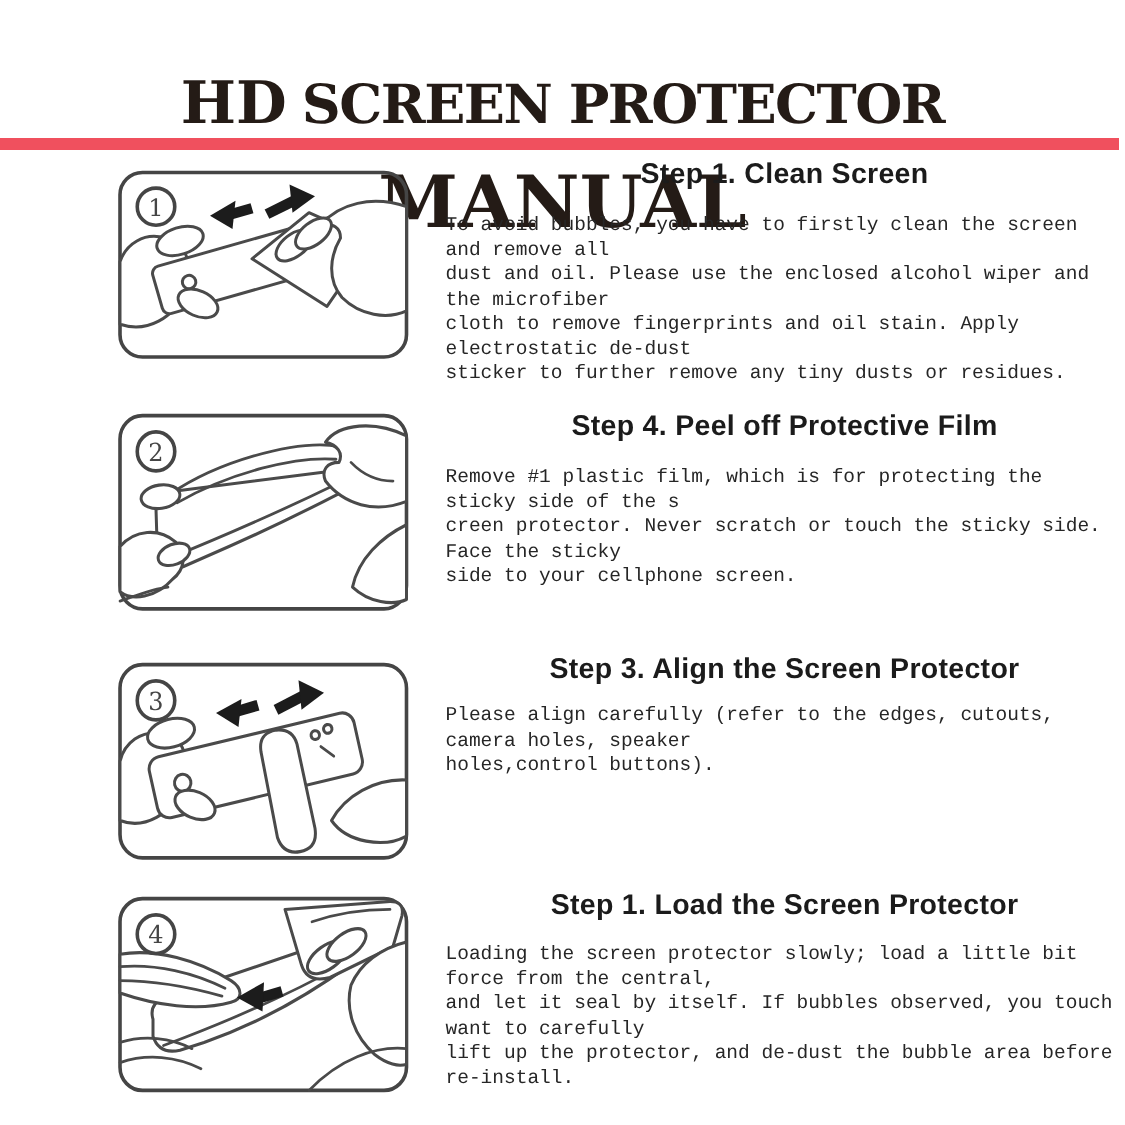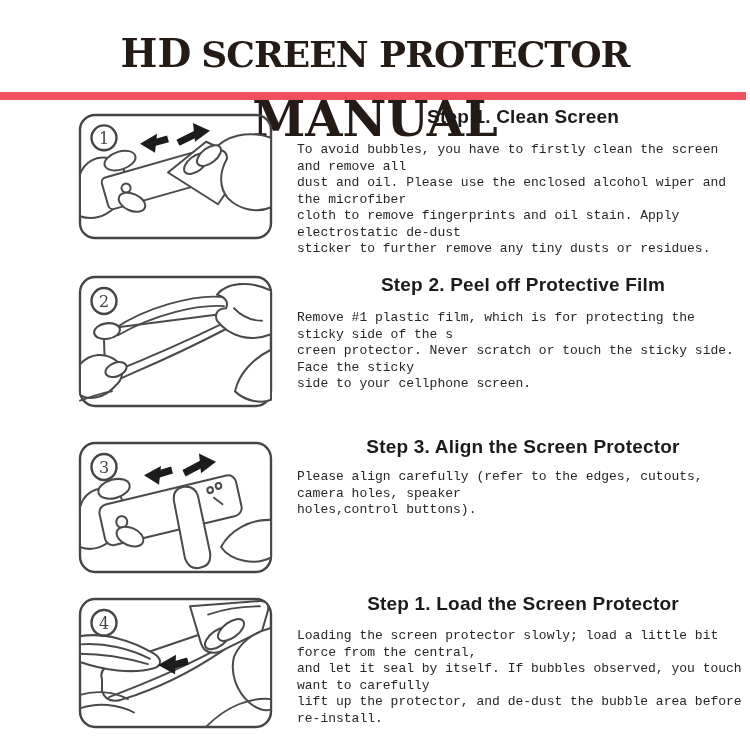--- a/index.html
+++ b/index.html
@@ -2,21 +2,21 @@
 <html><head>
 <meta charset="utf-8">
 <style>
   html,body{margin:0;padding:0;}
   body{
     width:750px;height:750px;background:#ffffff;position:relative;overflow:hidden;
     font-family:"Liberation Sans",sans-serif;
   }
   
   .title{
-    position:absolute;top:8px;left:0;width:750px;text-align:center;
+    position:absolute;top:24px;left:0;width:750px;text-align:center;
     color:#241b16;font-family:"DejaVu Serif",serif;font-weight:700;
   }
   .title-l1{font-size:36px;line-height:42px;letter-spacing:-1px;white-space:nowrap;}
   .t-hd{font-size:39px;letter-spacing:0;}
   .t-rest{margin-left:10px;}
   .title-l2{font-size:48px;line-height:40px;letter-spacing:0;}
   .divider{position:absolute;top:92px;left:0;width:746px;height:8px;background:#f0505e;}
   
   .fig{position:absolute;left:78px;width:195px;margin:0;}
   .fig svg{display:block;width:100%;height:100%;}
@@ -99,21 +99,21 @@
         <path class="art" d="M193 15 C172 5 148 7 139 19 C147 21 151 26 148 32 C140 32 136 37 139 44 C151 59 172 65 193 57 Z"></path>
         <path class="noline" d="M156 32 C164 40 174 44 184 44"></path>
         <path class="art" d="M193 72 C176 80 161 94 157 112 C168 122 184 124 193 120 Z"></path>
         <g>
           <circle class="frame" cx="26" cy="25" r="12.5" stroke-width="1.8" fill="#fff"></circle>
           <text class="numtxt" x="26" y="31" text-anchor="middle">2</text>
         </g>
       </svg>
     </figure>
     <div class="txt" style="top:274px">
-      <h2>Step 2. Peel off Protective Film</h2>
+      <h2>Step 4. Peel off Protective Film</h2>
       <p>Remove #1 plastic film, which is for protecting the sticky side of the s
 creen protector. Never scratch or touch the sticky side. Face the sticky
 side to your cellphone screen.</p>
     </div>
   </section>
 
   <section>
     <figure class="fig" style="top:441px;height:133px">
       <svg viewBox="0 0 195 128" preserveAspectRatio="none">
         <rect class="frame" x="2" y="2" width="191" height="124" rx="15"></rect>

